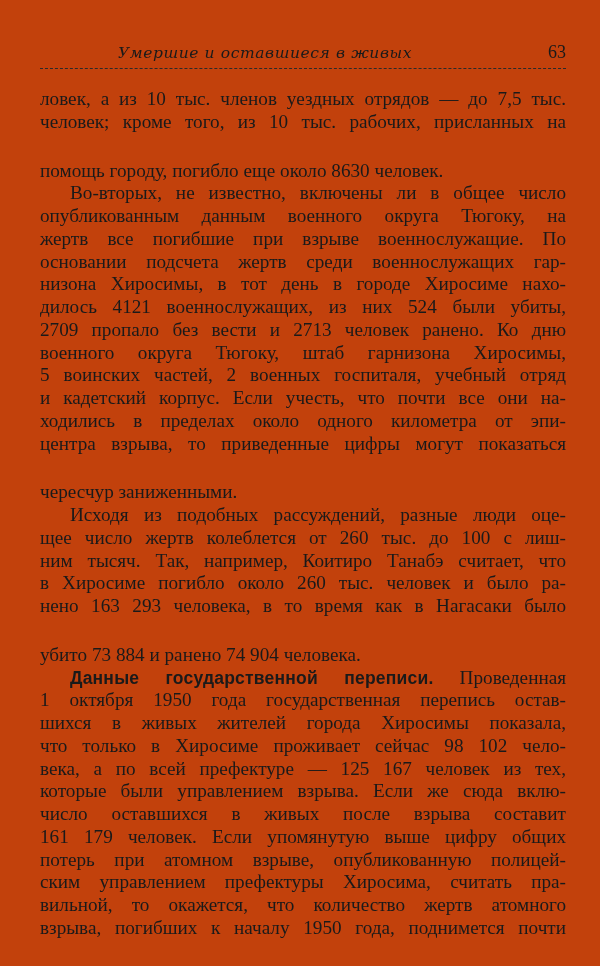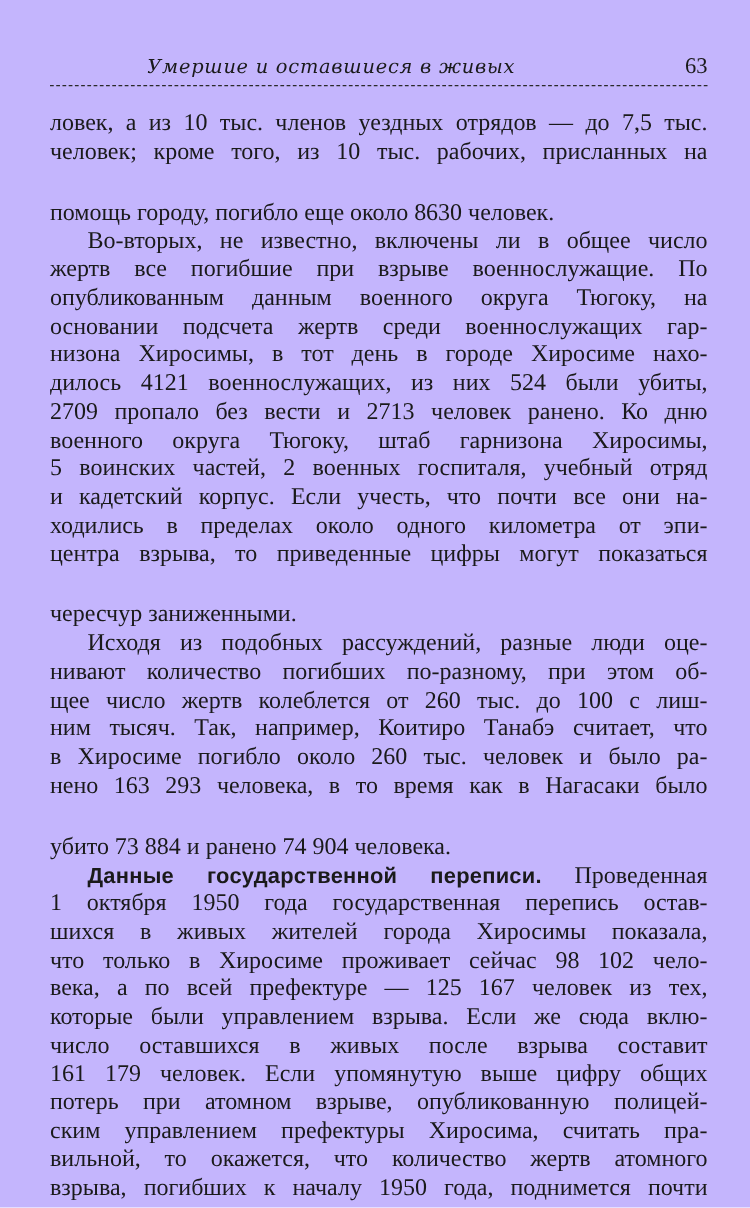--- a/index.html
+++ b/index.html
@@ -1,17 +1,17 @@
 <!DOCTYPE html>
 <html><head>
 <meta charset="utf-8">
 <style>
   html, body { margin: 0; padding: 0; background: #ffffff; }
   body { width: 600px; height: 966px; position: relative; overflow: hidden; color: #1a1a1a; }
-  .page { position: absolute; left: 0; top: 0; width: 600px; height: 966px; background: #c4b5fd; }
+  .page { position: absolute; left: 0; top: 0; width: 600px; height: 966px; background: #c2410c; }
   .running-head {
     position: absolute; left: 40px; top: 44px; width: 526px; height: 22px;
   }
   .running-title {
     position: absolute; left: 0; width: 450px; text-align: center; top: 0;
     font-family: "DejaVu Serif", serif; font-style: italic; font-size: 15.5px; letter-spacing: 0.6px;
   }
   .page-number {
     position: absolute; right: 0; top: -2px;
     font-family: "Liberation Serif", serif; font-size: 18px; text-align: center;
@@ -46,37 +46,36 @@
   <div class="body-text">
 
     <div>
       <span class="line">ловек, а из 10 тыс. членов уездных отрядов — до 7,5 тыс.</span>
       <span class="line">человек; кроме того, из 10 тыс. рабочих, присланных на</span>
       <span class="line last">помощь городу, погибло еще около 8630 человек.</span>
     </div>
 
     <div>
       <span class="line indent">Во-вторых, не известно, включены ли в общее число</span>
+      <span class="line">опубликованным данным военного округа Тюгоку, на</span>
       <span class="line">жертв все погибшие при взрыве военнослужащие. По</span>
-      <span class="line">опубликованным данным военного округа Тюгоку, на</span>
       <span class="line">основании подсчета жертв среди военнослужащих гар-</span>
       <span class="line">низона Хиросимы, в тот день в городе Хиросиме нахо-</span>
       <span class="line">дилось 4121 военнослужащих, из них 524 были убиты,</span>
       <span class="line">2709 пропало без вести и 2713 человек ранено. Ко дню</span>
       <span class="line">военного округа Тюгоку, штаб гарнизона Хиросимы,</span>
       <span class="line">5 воинских частей, 2 военных госпиталя, учебный отряд</span>
       <span class="line">и кадетский корпус. Если учесть, что почти все они на-</span>
       <span class="line">ходились в пределах около одного километра от эпи-</span>
       <span class="line">центра взрыва, то приведенные цифры могут показаться</span>
       <span class="line last">чересчур заниженными.</span>
     </div>
 
     <div>
       <span class="line indent">Исходя из подобных рассуждений, разные люди оце-</span>
-      <span class="line">нивают количество погибших по-разному, при этом об-</span>
       <span class="line">щее число жертв колеблется от 260 тыс. до 100 с лиш-</span>
       <span class="line">ним тысяч. Так, например, Коитиро Танабэ считает, что</span>
       <span class="line">в Хиросиме погибло около 260 тыс. человек и было ра-</span>
       <span class="line">нено 163 293 человека, в то время как в Нагасаки было</span>
       <span class="line last">убито 73 884 и ранено 74 904 человека.</span>
     </div>
 
     <div>
       <span class="line indent"><span class="runin">Данные государственной переписи.</span> <span>Проведенная</span></span>
       <span class="line">1 октября 1950 года государственная перепись остав-</span>

